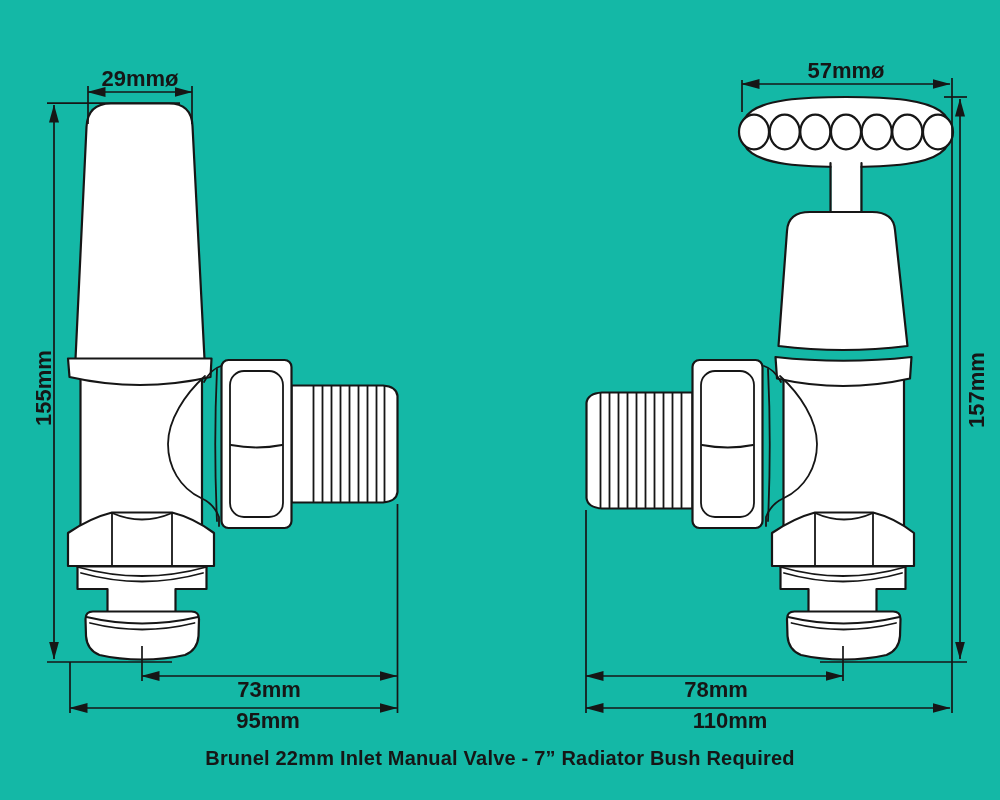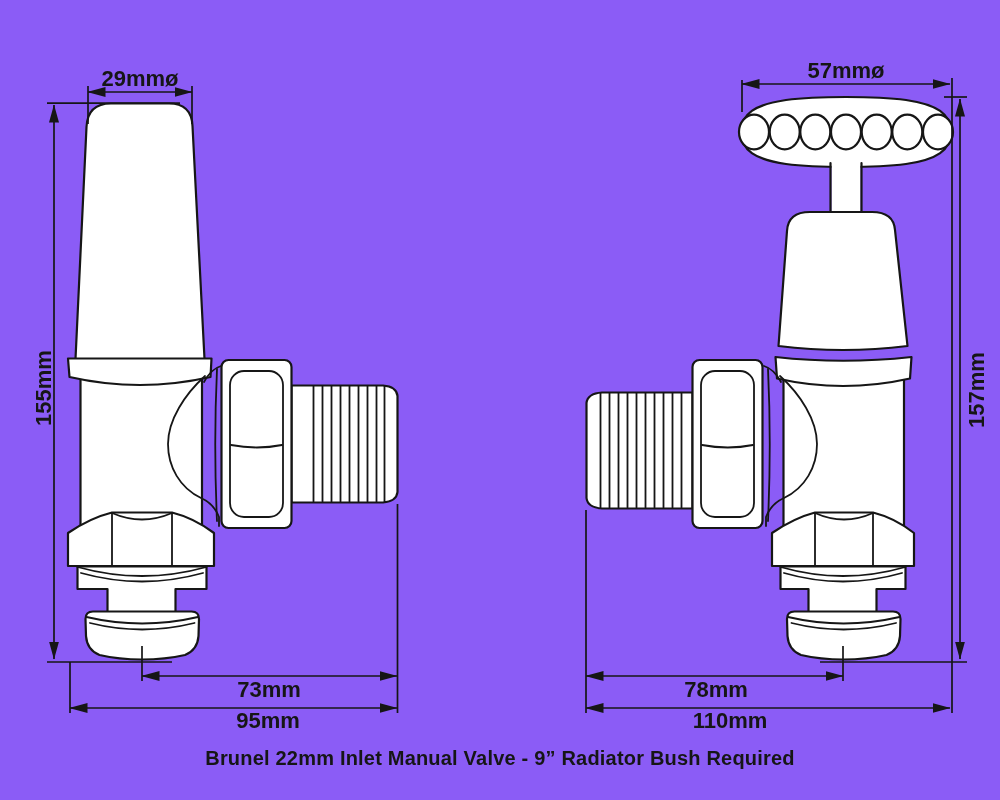--- a/index.html
+++ b/index.html
@@ -1,16 +1,16 @@
 <!DOCTYPE html>
 <html><head>
 <meta charset="utf-8">
 <style>
   html,body{margin:0;padding:0;background:#ffffff;width:1000px;height:800px;overflow:hidden;}
-  #stage{position:relative;width:1000px;height:800px;background:#8b5cf6;
+  #stage{position:relative;width:1000px;height:800px;background:#14b8a6;
          font-family:"Liberation Sans", sans-serif;}
   svg text{font-family:"Liberation Sans", sans-serif;font-weight:bold;fill:#161616;}
   .dim-label{font-size:22px;}
   #caption{position:absolute;left:0;right:0;top:747px;text-align:center;
            font-weight:bold;font-size:20px;color:#161616;letter-spacing:0.2px;}
   .outline{fill:#ffffff;stroke:#161616;stroke-width:2.2;stroke-linejoin:round;}
   .lineonly{fill:none;stroke:#161616;stroke-width:2.2;stroke-linecap:round;}
   .detail{fill:none;stroke:#161616;stroke-width:1.8;stroke-linecap:round;}
   .fillonly{fill:#ffffff;stroke:none;}
   .dim{stroke:#161616;stroke-width:1.7;fill:none;}
@@ -205,14 +205,14 @@
     <line class="dim" x1="843" y1="646" x2="843" y2="681"></line>
     <line class="dim" x1="586" y1="676" x2="843" y2="676" marker-start="url(#arw)" marker-end="url(#arw)"></line>
     <text class="dim-label" x="716" y="697" text-anchor="middle">78mm</text>
 
     <line class="dim" x1="586" y1="510" x2="586" y2="713"></line>
     <line class="dim" x1="586" y1="708" x2="950" y2="708" marker-start="url(#arw)" marker-end="url(#arw)"></line>
     <text class="dim-label" x="730" y="728" text-anchor="middle">110mm</text>
   </g>
 </svg>
 
-<div id="caption">Brunel 22mm Inlet Manual Valve - 9” Radiator Bush Required</div>
+<div id="caption">Brunel 22mm Inlet Manual Valve - 7” Radiator Bush Required</div>
 </div>
 
 </body></html>

